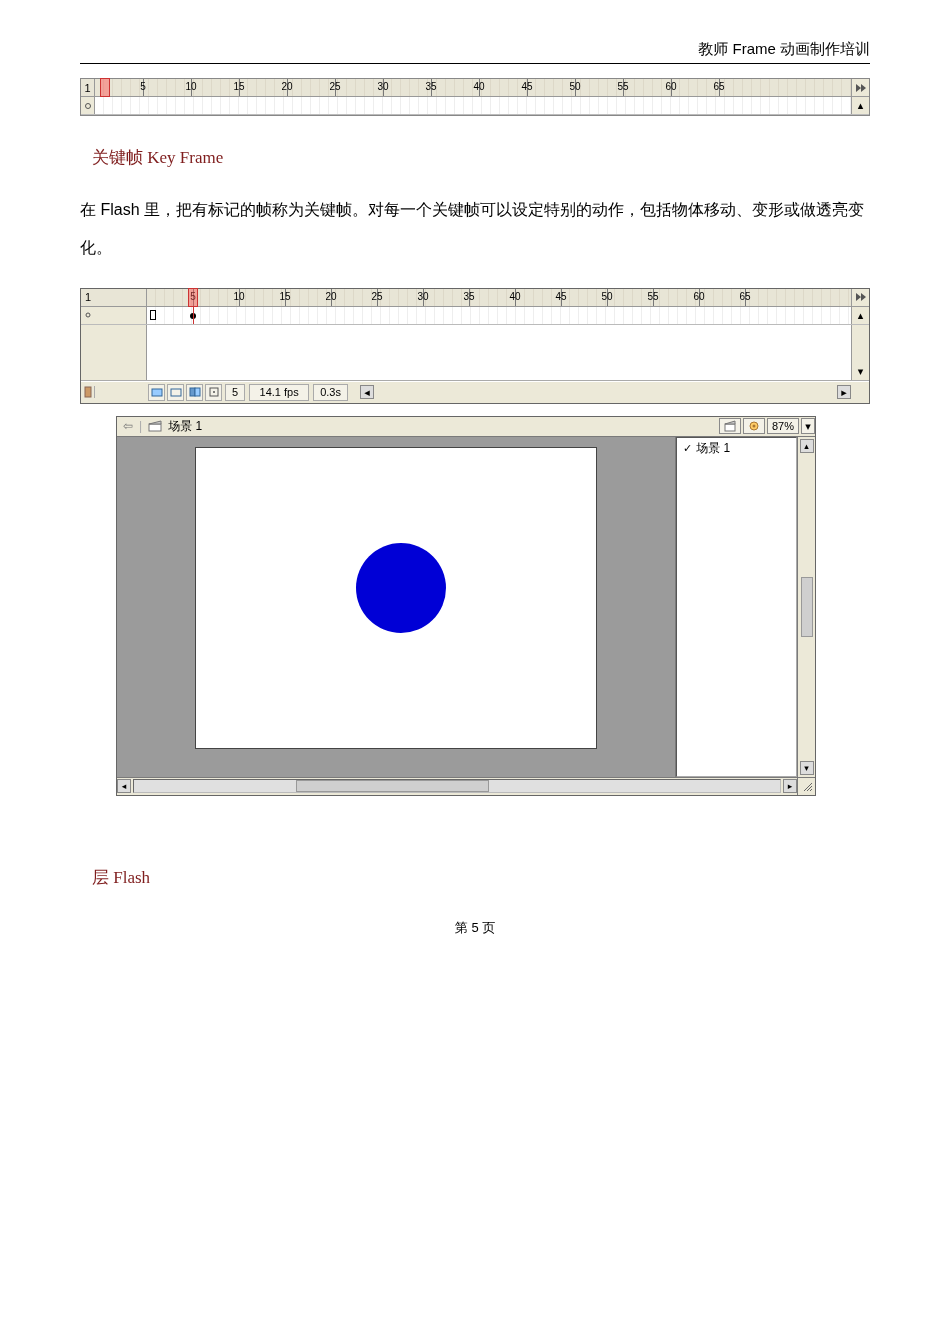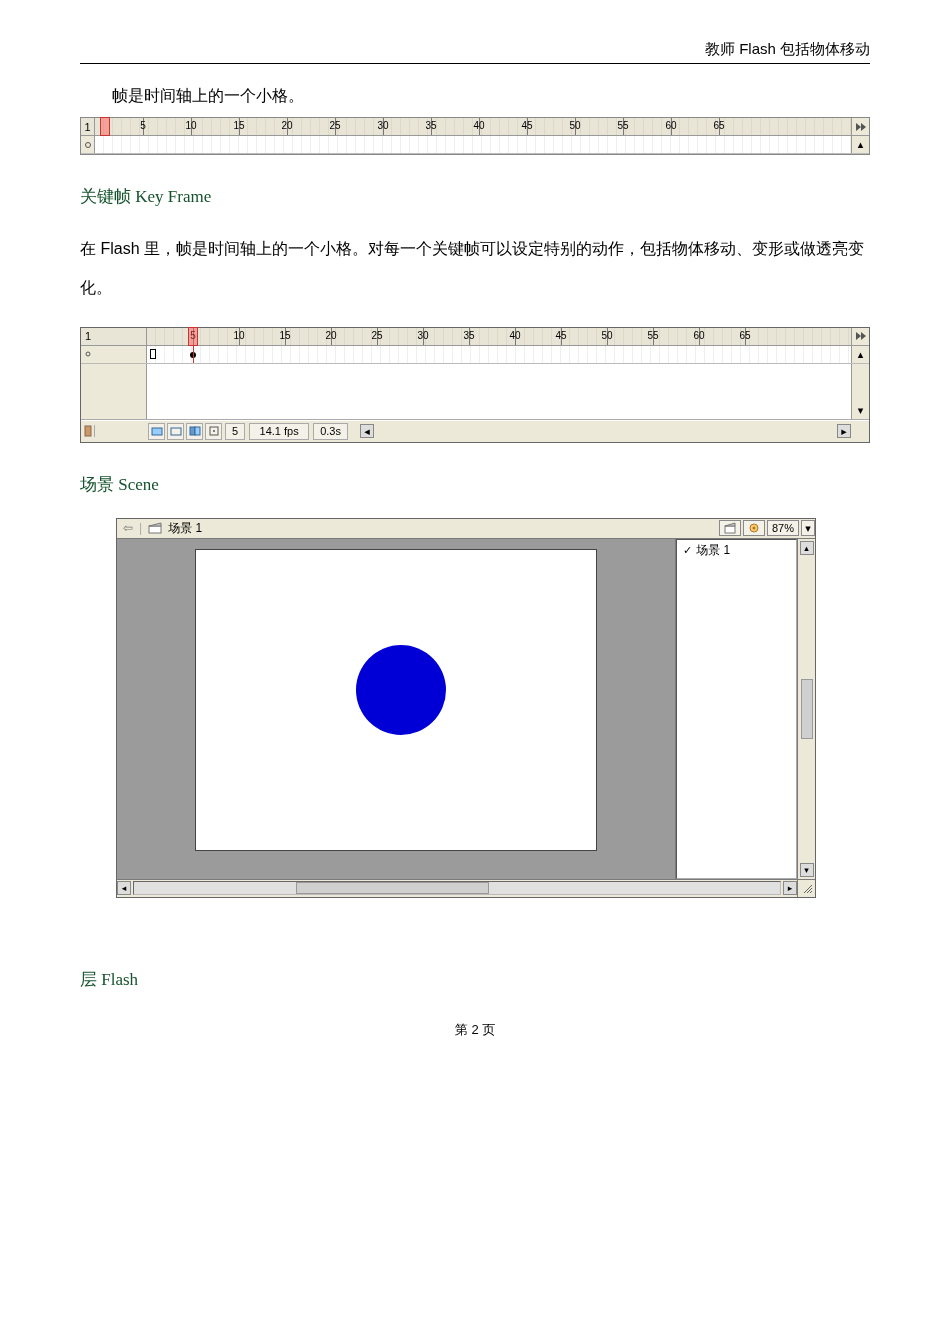--- a/index.html
+++ b/index.html
@@ -24,23 +24,23 @@
     border-top: 1.5px solid #000;
     margin: 0 0 14px 0;
   }
   .body-text {
     font-size: 16px;
     line-height: 2.2;
     margin: 0 0 4px 0;
     text-indent: 2em;
   }
   .section-head {
-    color: #14532d;
+    color: #7f1d1d;
     font-size: 17px;
-    margin: 30px 0 22px 0;
+    margin: 30px 0 22px 12px;
     font-family: "SimSun", serif;
   }
   .para {
     font-size: 16px;
     line-height: 2.4;
     margin: 0 0 20px 0;
   }
   
   .timeline-wrap {
     border: 1px solid #888;
@@ -209,24 +209,23 @@
   .tri-left::before{content:"◂";}
   .tri-right::before{content:"▸";}
   .check::before{content:"✓";font-size:11px;}
   svg { display:block; }
 </style>
 </head>
 <body>
 
 <div class="page">
 
-  <div class="header-right">教师 Flash 包括物体移动</div>
+  <div class="header-right">教师 Frame 动画制作培训</div>
   <hr class="header-rule">
 
-  <p class="body-text">帧是时间轴上的一个小格。</p>
 
   <div class="timeline-wrap">
     <div class="ruler-row">
       <div class="ruler-left">1</div>
       <div class="ruler-track" id="ruler1">
           <div class="tick" style="left: 48px;"></div>
           <div class="ruler-label" style="left: 48px;">5</div>
           <div class="tick" style="left: 96px;"></div>
           <div class="ruler-label" style="left: 96px;">10</div>
           <div class="tick" style="left: 144px;"></div>
@@ -266,21 +265,21 @@
           </svg>
       </div>
       <div class="track-body" id="trk1"></div>
       <div class="track-right">
           <span class="tri-up"></span>
         </div>
     </div>
   </div>
 
   <div class="section-head">关键帧  Key Frame</div>
-  <p class="para">在 Flash 里，帧是时间轴上的一个小格。对每一个关键帧可以设定特别的动作，包括物体移动、变形或做透亮变化。</p>
+  <p class="para">在 Flash 里，把有标记的帧称为关键帧。对每一个关键帧可以设定特别的动作，包括物体移动、变形或做透亮变化。</p>
 
   <div class="timeline-wrap timeline2">
     <div class="ruler-row">
       <div class="ruler-left t2-ruler-left" style="justify-content:flex-start;padding-left:4px;">1</div>
       <div class="ruler-track" id="ruler2">
           <div class="tick" style="left: 46px;"></div>
           <div class="ruler-label" style="left: 46px;">5</div>
           <div class="tick" style="left: 92px;"></div>
           <div class="ruler-label" style="left: 92px;">10</div>
           <div class="tick" style="left: 138px;"></div>
@@ -372,21 +371,20 @@
           <span class="tri-left"></span>
         </div>
       <div style="flex:1;"></div>
       <div class="t2-hscroll-thumb" style="display:flex;align-items:center;justify-content:center;">
           <span class="tri-right"></span>
         </div>
       <div class="t2-tool-right"></div>
     </div>
   </div>
 
-  <div class="section-head">场景  Scene</div>
 
   <div class="scene-panel">
     <div class="scene-top">
       <div class="scene-top-left">
         <span class="bread-arrow">⇦</span>
         <span class="bread-sep">|</span>
         <span>
           <svg width="14" height="12">
               <rect x="1" y="4" width="12" height="7" fill="#fff" stroke="#777"></rect>
               <path d="M1 4 L13 1 L13 4 Z" fill="#ccc" stroke="#777"></path>
@@ -452,15 +450,15 @@
       <div class="scene-bottom-corner">
         <svg width="12" height="12">
             <path d="M11 3 L3 11 M11 6 L6 11 M11 9 L9 11" stroke="#666" stroke-width="1"></path>
           </svg>
       </div>
     </div>
   </div>
 
   <div class="section-head" style="margin-top:70px;">层  Flash</div>
 
-  <div class="page-num">第 2 页</div>
+  <div class="page-num">第 5 页</div>
 
 </div>
 
 </body></html>

